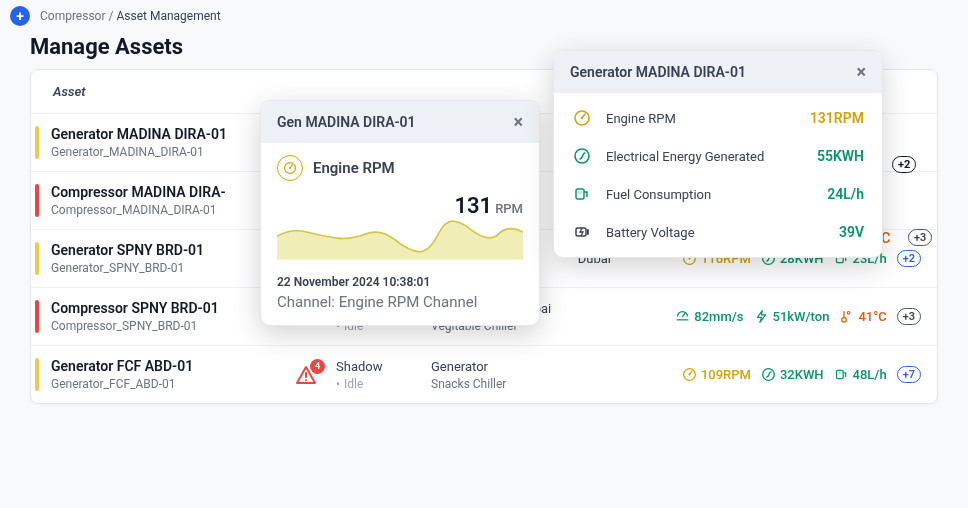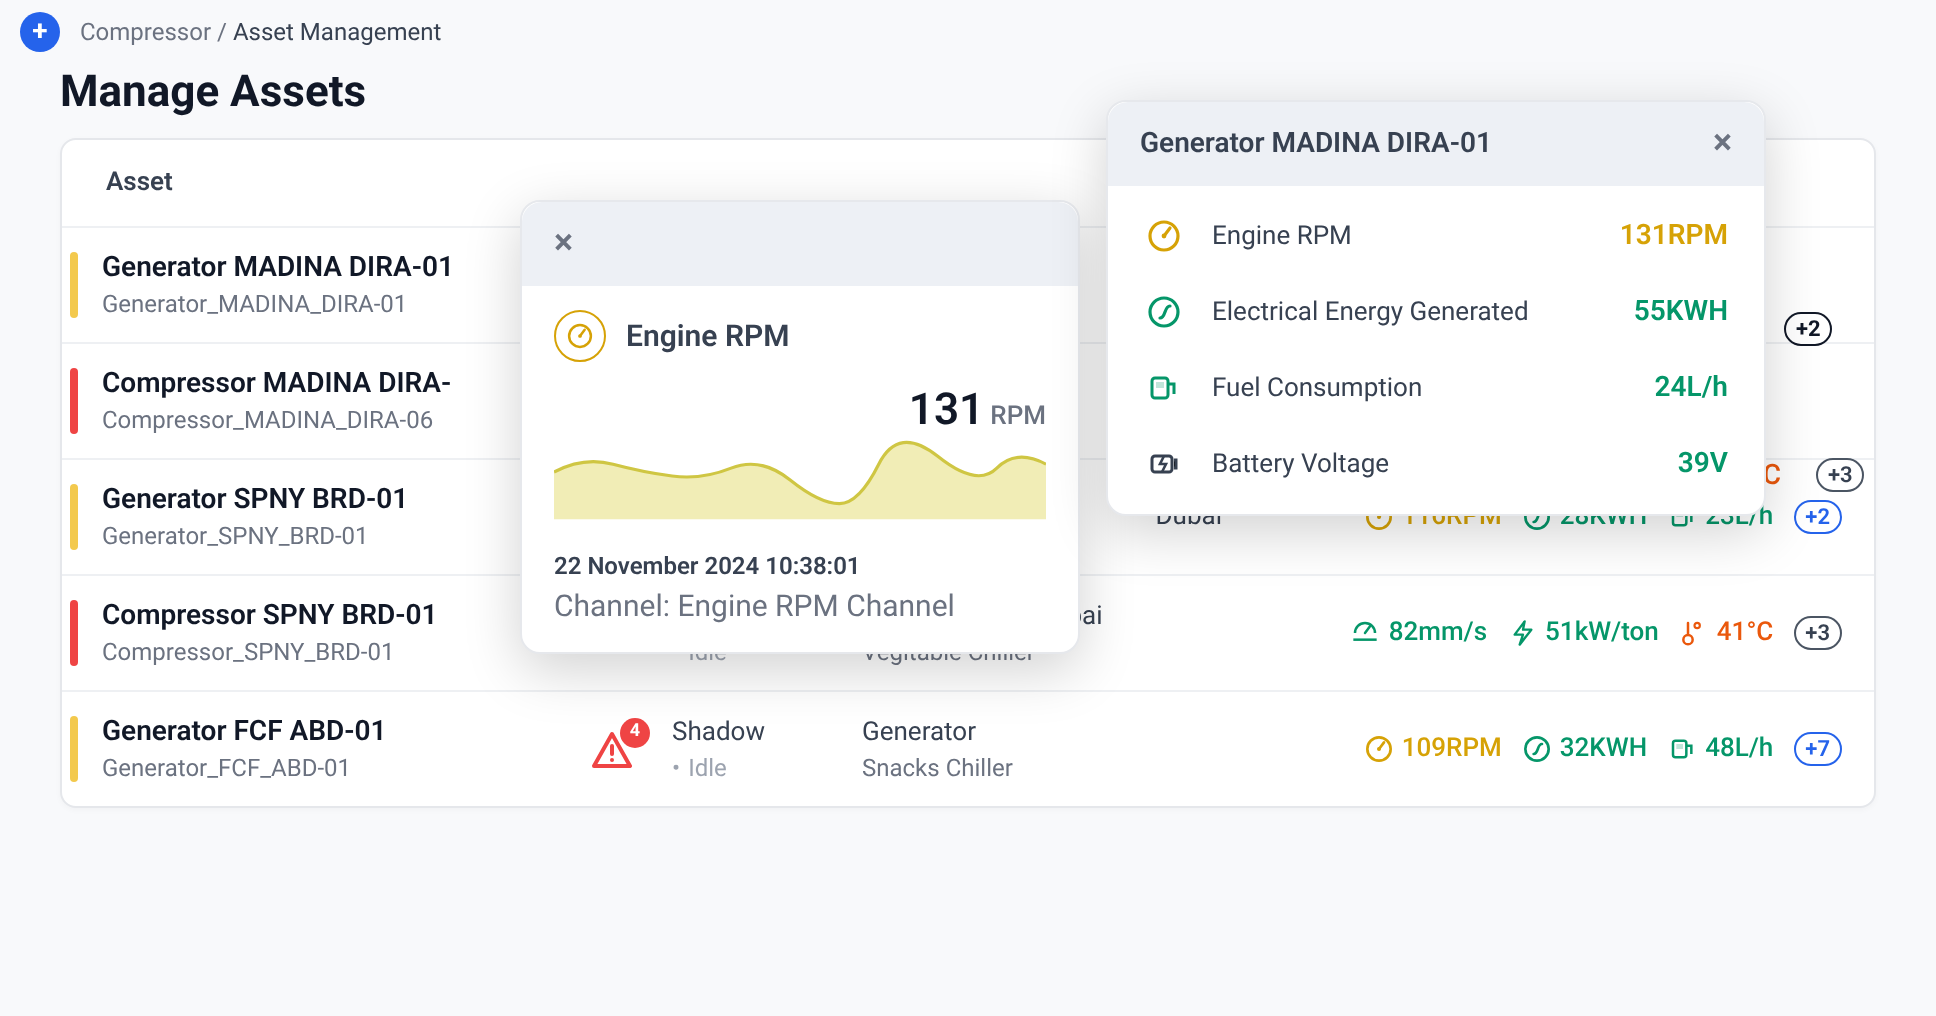--- a/index.html
+++ b/index.html
@@ -26,21 +26,21 @@
     margin: 0 30px;
     background:#fff;
     border:1px solid #e5e7eb;
     border-radius:8px;
     box-shadow: 0 1px 3px rgba(0,0,0,0.03);
     overflow: visible;
   }
   .table-head {
     display:flex; align-items:center; padding: 14px 22px;
     border-bottom:1px solid #eef0f3;
-    font-weight:600; color:#374151;
+    font-weight:600; color:#374151;font-style:italic;
   }
   .row {
     display:flex; align-items:center; padding: 12px 16px 12px 4px;
     border-bottom:1px solid #eef0f3;
     position:relative;
   }
   .row .edge { width:4px; align-self:stretch; border-radius:2px; margin-right:12px; }
   .edge.yellow { background:#f3c94d; }
   .edge.red { background:#ef4444; }
   .col-asset { width:225px; }
@@ -193,21 +193,21 @@
     <div class="col-asset">
       <div class="nm">Generator MADINA DIRA-01</div>
       <div class="sub">Generator_MADINA_DIRA-01</div>
     </div>
   </div>
 
   <div class="row">
     <div class="edge red"></div>
     <div class="col-asset">
       <div class="nm">Compressor MADINA DIRA-</div>
-      <div class="sub">Compressor_MADINA_DIRA-06</div>
+      <div class="sub">Compressor_MADINA_DIRA-01</div>
     </div>
   </div>
 
   <div class="row">
     <div class="edge yellow"></div>
     <div class="col-asset">
       <div class="nm">Generator SPNY BRD-01</div>
       <div class="sub">Generator_SPNY_BRD-01</div>
     </div>
     <div class="col-alert"></div>
@@ -328,20 +328,21 @@
     </div>
   </div>
 </div>
 
 <span class="floating-plus2">+2</span>
 <span class="floating-degC">°C</span>
 <span class="floating-plus3">+3</span>
 
 <div class="popover pop-small">
   <div class="hdr">
+    <span>Gen MADINA DIRA-01</span>
     <span class="close-x">×</span>
   </div>
   <div class="body">
     <div class="metric-row">
       <div class="rpm-ic">
           <svg viewBox="0 0 18 18" width="14" height="14">
             <use href="#i-rpm"></use>
           </svg>
         </div>
       <div class="rpm-title">Engine RPM</div>

